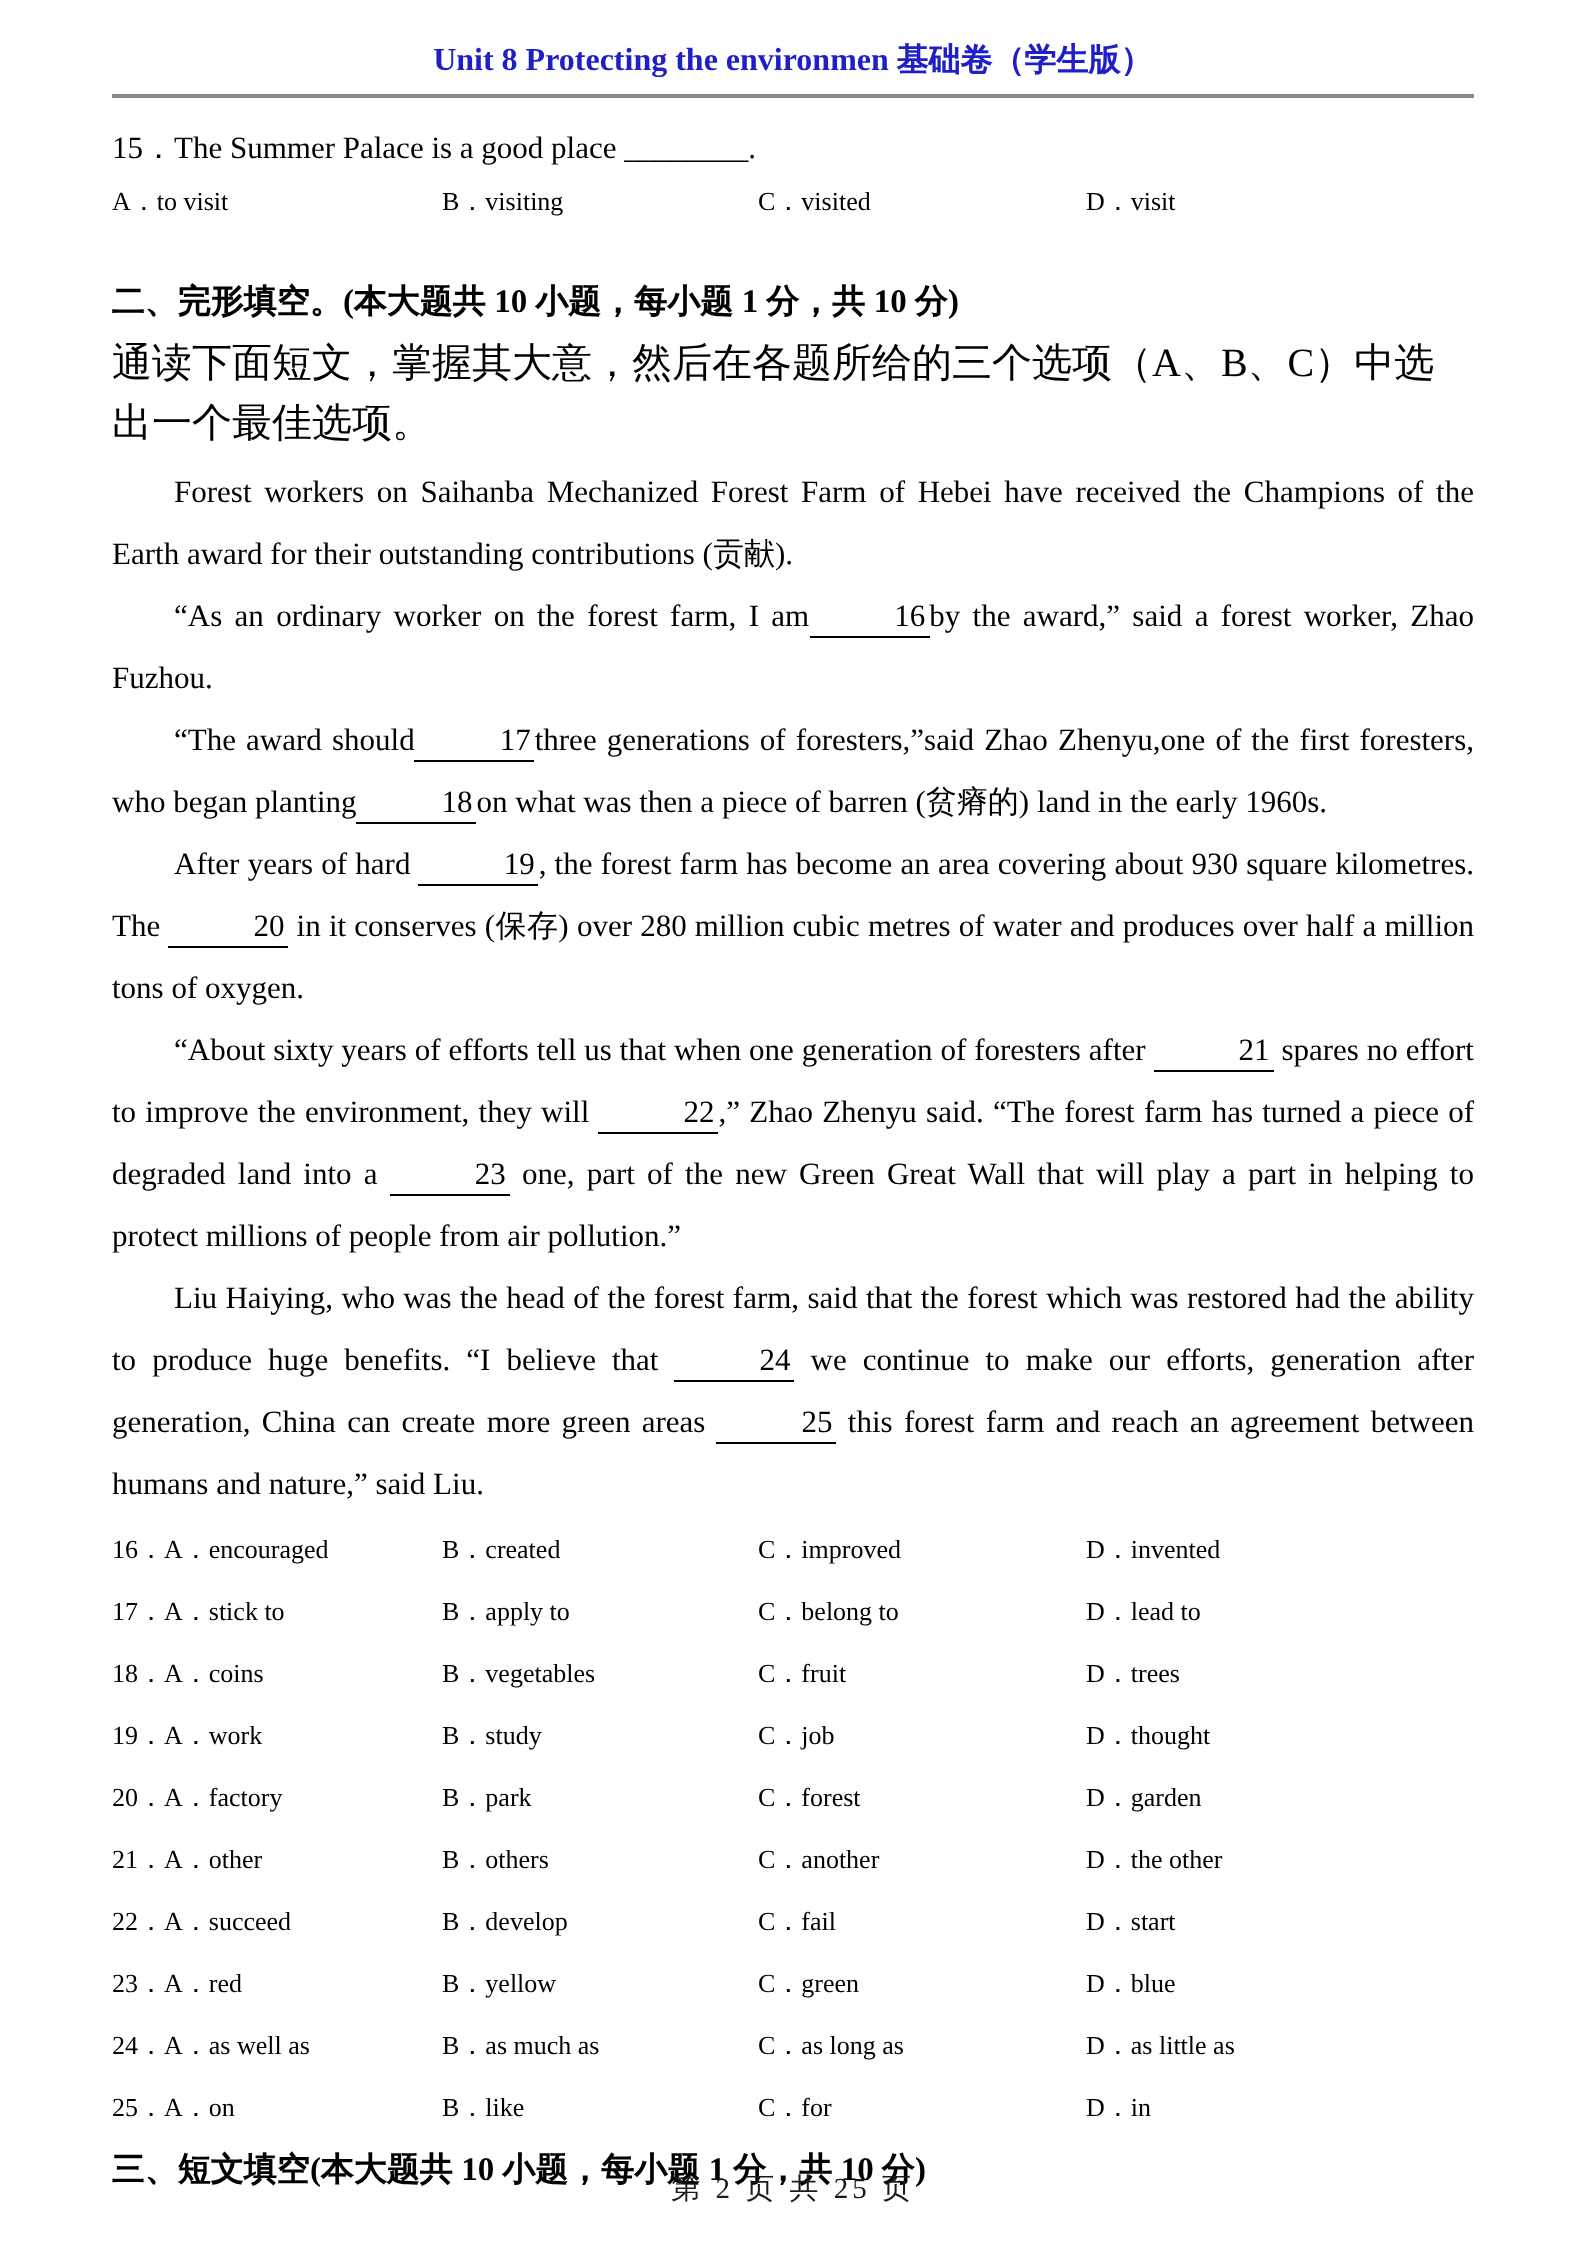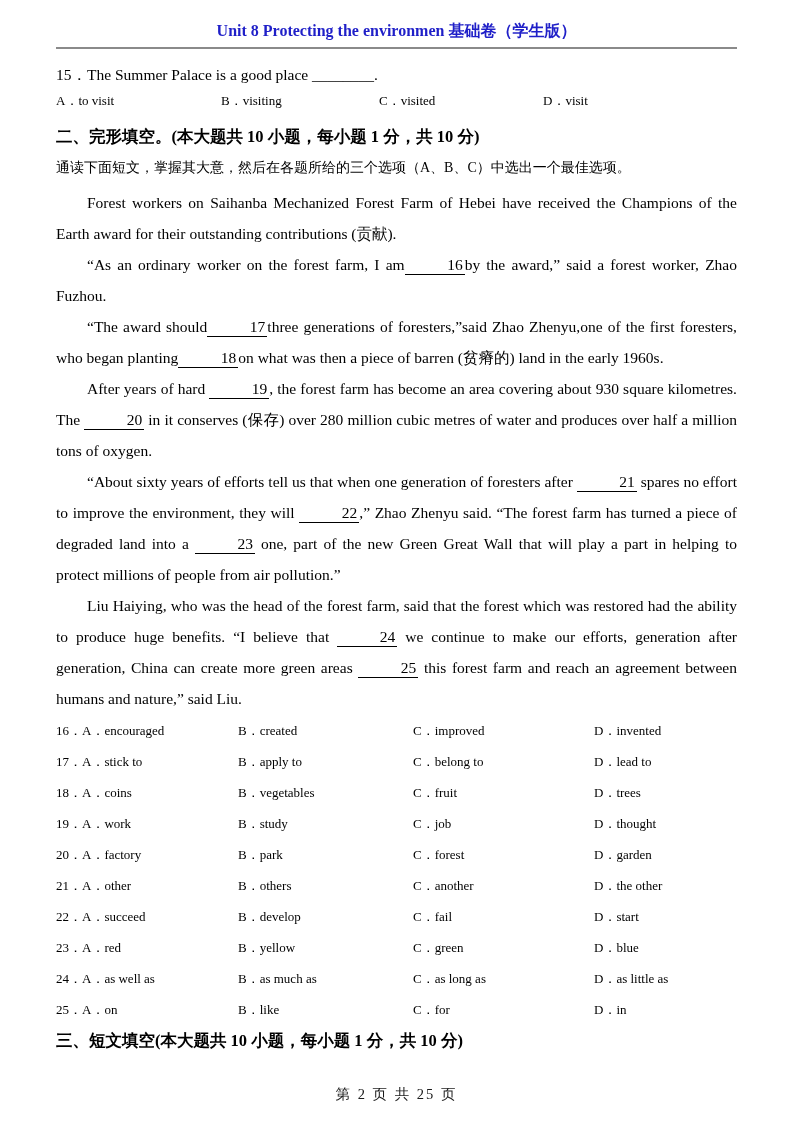--- a/index.html
+++ b/index.html
@@ -12,31 +12,31 @@
     text-align:center;font-weight:bold;font-size:16px;line-height:22px;
     margin:0 0 5px 0;white-space:nowrap;
   }
   .rule{
     border:none;border-top:2px solid #8a8a8a;margin:0 0 0 0;height:0;
   }
   .q15-stem{
     font-size:15.5px;line-height:26px;margin-top:13px;
   }
   .opt-row{display:flex;font-size:13px;line-height:26px;}
-  .opts .opt-row{line-height:31px;gap:17px;}
+  .opts .opt-row{line-height:31px;}
   .cell{display:block;white-space:nowrap;overflow:hidden;}
   .c0{width:165px;}
   .c1{width:158px;}
   .c2{width:164px;}
   .c3{flex:1;}
   .sec-heading{
-    font-weight:bold;font-size:16.5px;line-height:26px;margin-top:10px;
+    font-weight:bold;font-size:16.5px;line-height:26px;margin-top:24px;
   }
   .sec-heading.last{margin-top:3px;}
-  .instruction{font-size:14px;line-height:30px;margin-top:3px;}
+  .instruction{font-size:20px;line-height:30px;margin-top:3px;}
   .passage{margin-top:4px;}
   .passage p{
     margin:0;font-size:15.5px;line-height:31px;text-align:justify;
     text-indent:31px;
   }
   .blank{
     display:inline-block;min-width:56px;text-align:right;
     border-bottom:1px solid #000;line-height:18px;padding:0 2px;
     text-indent:0;
   }

